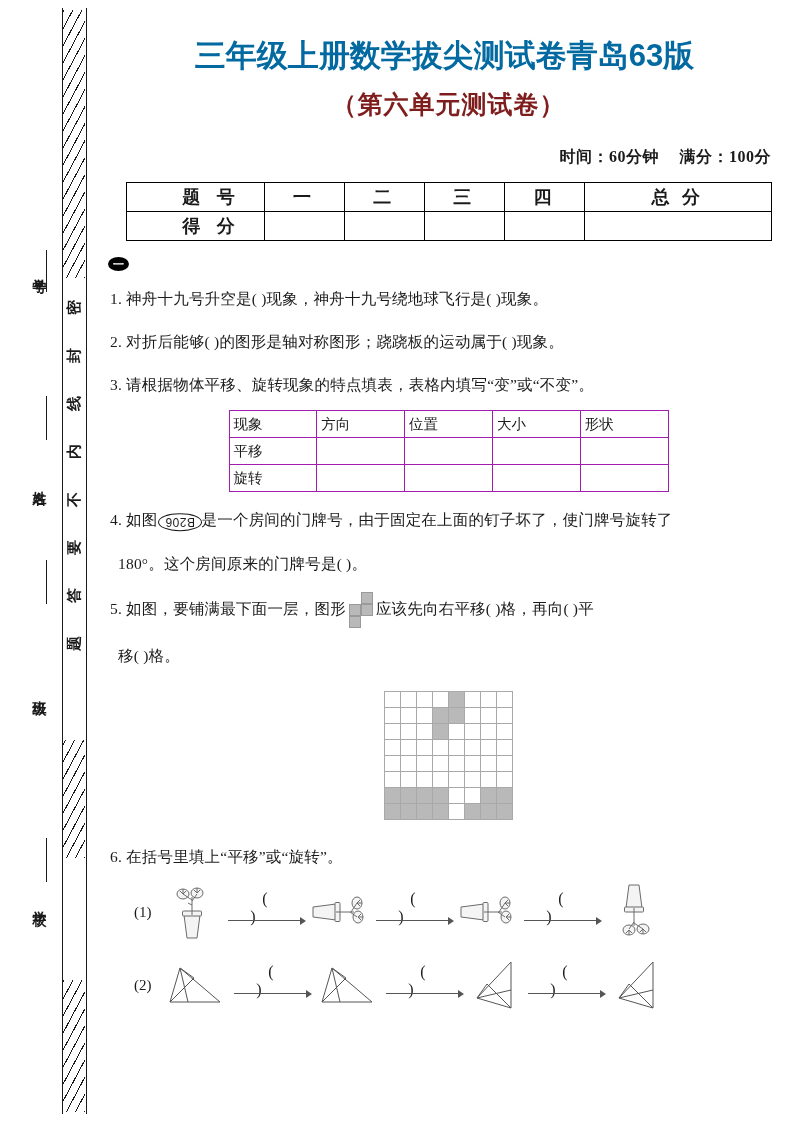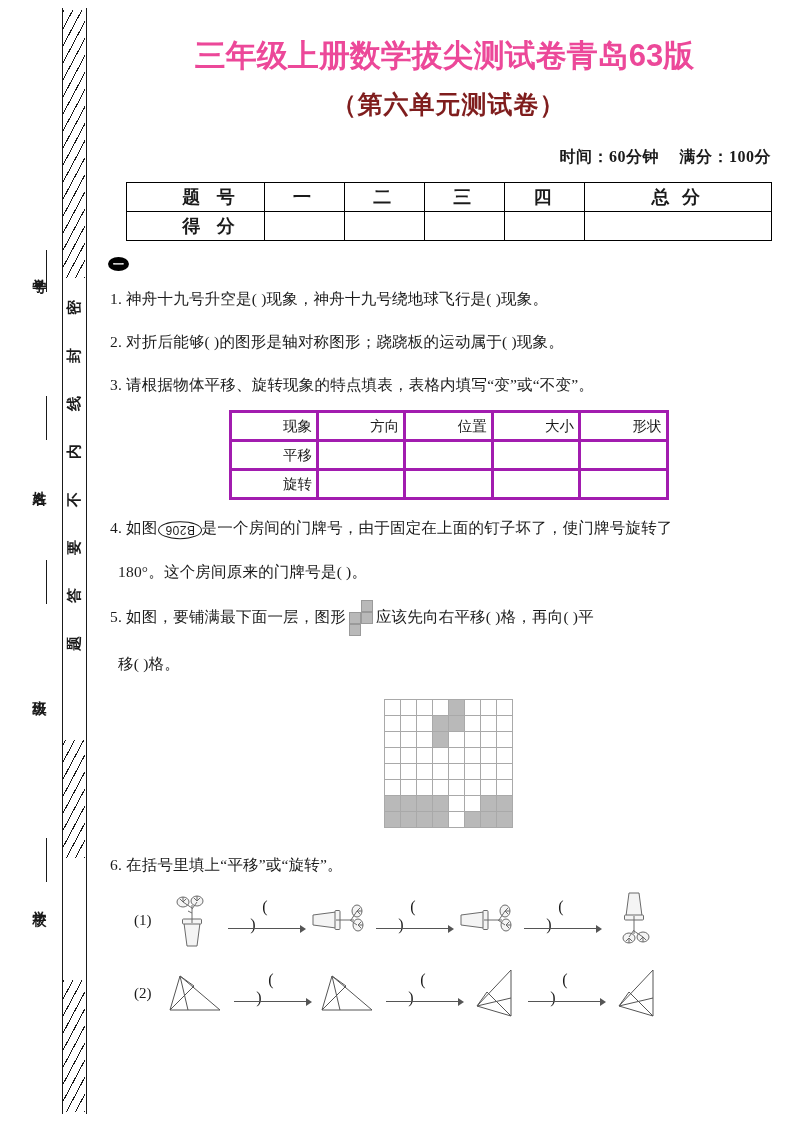--- a/index.html
+++ b/index.html
@@ -63,21 +63,21 @@
   }
 
   #doc-title{
     margin:38px 8px 0 0;
     text-align:center;
     font-family:"Liberation Sans","DejaVu Sans",sans-serif;
     font-weight:700;
     font-size:31px;
     letter-spacing:0px;
     line-height:1.15;
-    color:#ec4899;
+    color:#0369a1;
   }
   #doc-subtitle{
     margin:14px 0 0 0;
     text-align:center;
     font-family:"Liberation Sans","DejaVu Sans",sans-serif;
     font-weight:700;
     font-size:25px;
     letter-spacing:1px;
     color:#7f1d1d;
   }
@@ -136,23 +136,23 @@
   }
   .q-indent{margin-left:14px;}
 
   
   #char-table{
     margin:10px auto 0 auto;
     border-collapse:collapse;
     width:440px;
   }
   #char-table td{
-    border:3px solid #a21caf;
+    border:1px solid #a21caf;
     height:26px;
-    text-align:right;
+    text-align:left;
     vertical-align:middle;
     font-size:14.5px;
     padding:0 4px;
   }
   #char-table tr:first-child td{font-weight:400;}
   #char-table{border:1.4px solid #2b2b2b;}
 
   
   .door-plate{
     display:inline-block;

